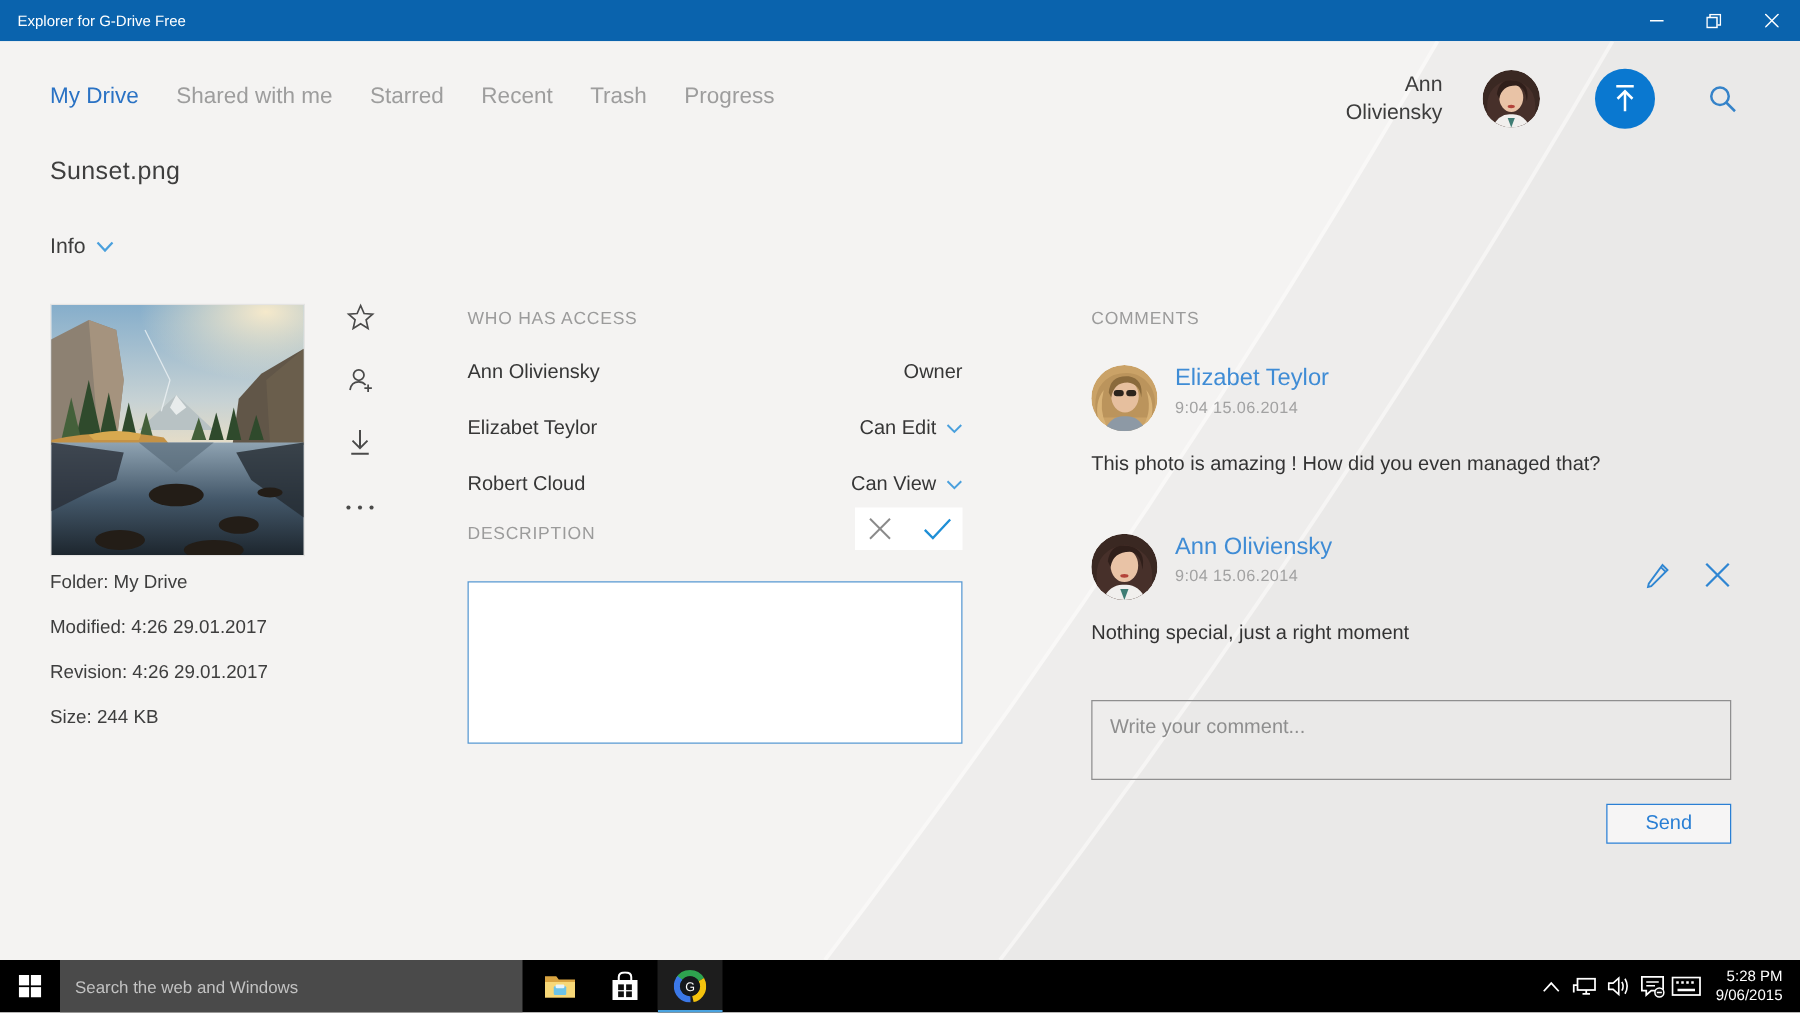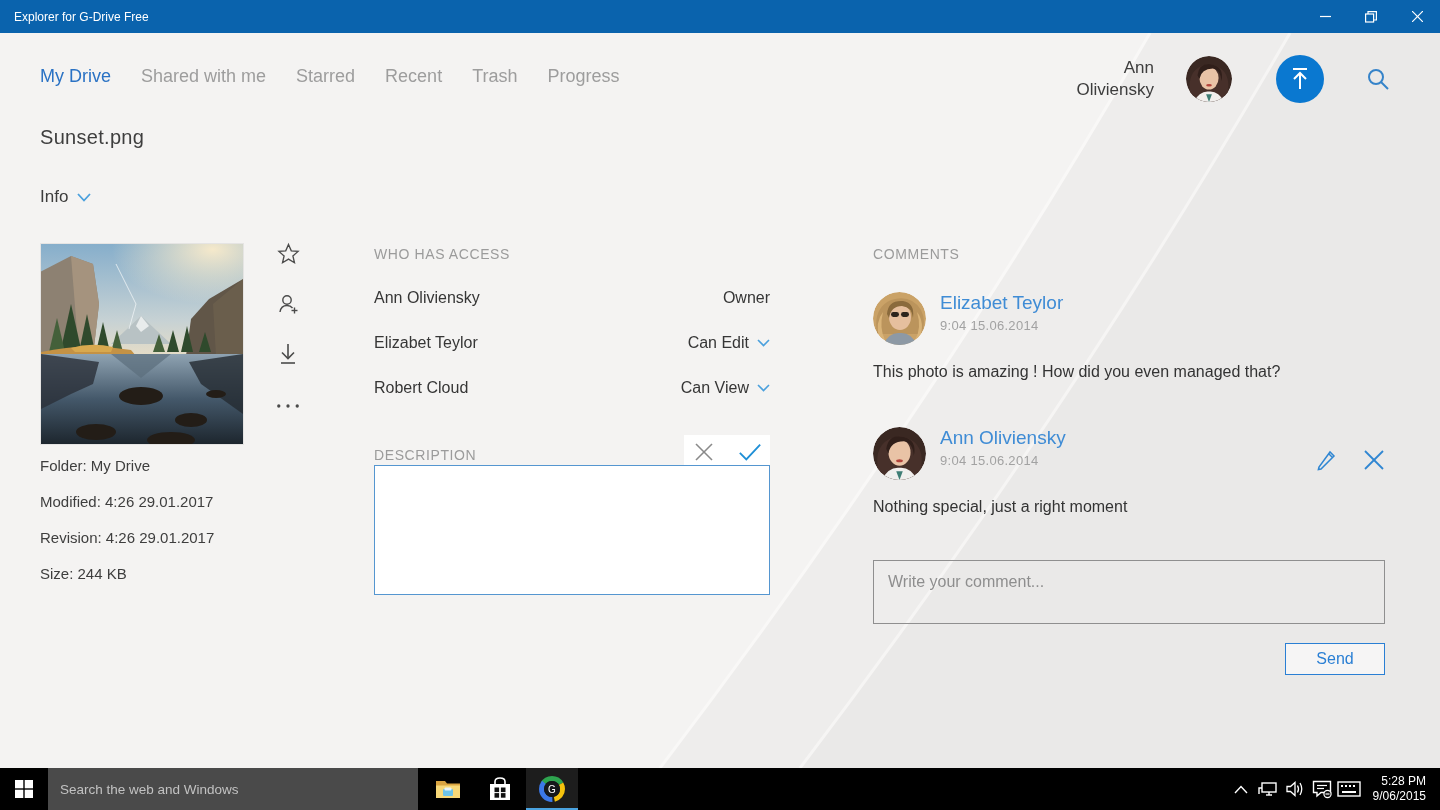--- a/index.html
+++ b/index.html
@@ -43,21 +43,21 @@
   .action-icon { width:24px; height:24px; display:flex; align-items:center; justify-content:center; cursor:pointer; }
 
   
   .access { position:absolute; left:374px; top:213px; width:396px; }
   .section-heading { font-size:14px; color:#9b9b9b; letter-spacing:.6px; }
   .access-row { display:flex; align-items:center; justify-content:space-between; margin-top:27px; }
   .access-name { font-size:16px; color:#363636; }
   .access-role { font-size:16px; color:#363636; display:flex; align-items:center; gap:8px; }
   .chev-blue { display:inline-block; }
 
-  .desc-head { position:absolute; left:374px; top:408px; width:396px; display:flex; align-items:center; justify-content:space-between; }
+  .desc-head { position:absolute; left:374px; top:379px; width:396px; display:flex; align-items:center; justify-content:space-between; }
   .desc-actions { background:#fff; display:flex; align-items:center; gap:22px; padding:5px 8px; margin-top:-6px; }
   .desc-actions .ic { width:24px; height:24px; display:flex; align-items:center; justify-content:center; cursor:pointer; }
   .desc-box { position:absolute; left:374px; top:432px; width:396px; height:130px; background:#fff; border:1px solid #5596d0; resize:none; font-family:inherit; font-size:15px; padding:8px; color:#333; outline:none; }
 
   
   .comments { position:absolute; left:873px; top:213px; width:512px; }
   .comment { position:relative; margin-top:30px; }
   .comment-head { display:flex; gap:14px; }
   .avatar-md { width:53px; height:53px; }
   .comment-author { font-size:19px; color:#3f8cd5; cursor:pointer; }

